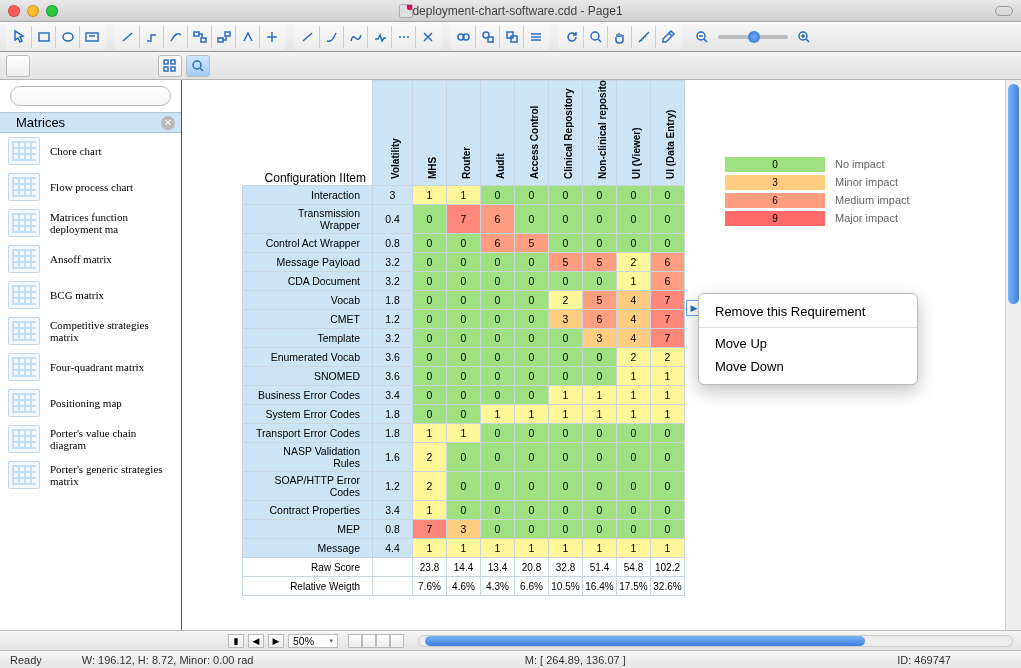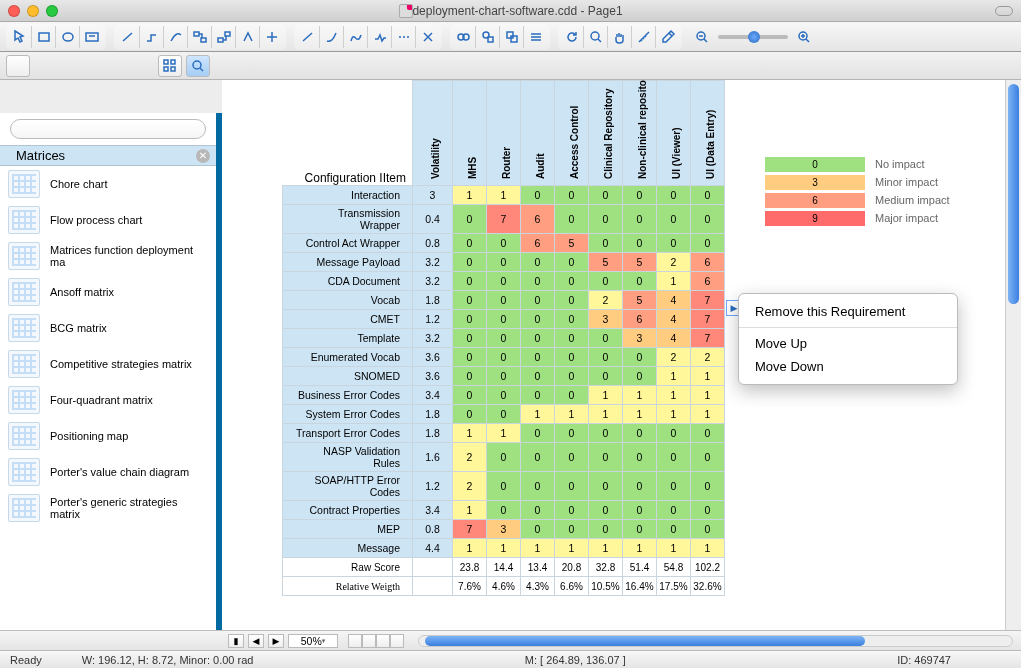--- a/index.html
+++ b/index.html
@@ -27,29 +27,29 @@
 .slider-thumb { position:absolute; top:-4px; left:30px; width:12px; height:12px; background: radial-gradient(#6aa8ff,#2a6dbe); border-radius:50%; }
 
 
 .secondbar { height: 28px; background: linear-gradient(#f2f2f2,#e2e2e2); border-bottom: 1px solid #b5b5b5; display:flex; align-items:center; padding: 0 6px; gap:4px; }
 .sb-btn { width: 24px; height:22px; border:1px solid #bbb; border-radius:3px; background:linear-gradient(#fff,#eee); display:flex; align-items:center; justify-content:center; }
 .sb-spacer { width: 120px; }
 .sb-btn.active { background: linear-gradient(#cfe6ff,#a6cdf5); }
 
 
 .main { display:flex; height: calc(100% - 22px - 30px - 28px - 20px - 18px); }
-.sidebar { width: 222px; background:#fff; border-right: 6px solid #0369a1; display:flex; flex-direction:column;margin-top:33px; }
+.sidebar { width: 182px; background:#fff; border-right: 1px solid #0369a1; display:flex; flex-direction:column; }
 .search-wrap { padding: 6px 10px; }
 .search { width: 100%; height: 20px; border-radius: 10px; border: 1px solid #bbb; background: linear-gradient(#fff,#f5f5f5); padding: 0 8px 0 22px; font-size: 11px; position: relative; }
 .search-wrap { position: relative; }
 .search-icon-wrap { position:absolute; left: 16px; top: 10px; color:#888; font-size:11px; }
 .panel-header { display:flex; align-items:center; justify-content:space-between; background:#cde4f4; border-top:1px solid #b0c4d4; border-bottom:1px solid #b0c4d4; padding: 2px 6px 2px 16px; font-size: 13px; }
 .panel-close { width:14px; height:14px; border-radius:50%; background:#b8b8b8; color:#fff; font-size:10px; display:flex; align-items:center; justify-content:center; cursor:pointer; }
 .matrix-list { overflow:auto; flex:1; }
-.matrix-item { display:flex; align-items:center; gap:10px; padding: 6px 8px; border-bottom: none; cursor:pointer; height:36px; }
+.matrix-item { display:flex; align-items:center; gap:10px; padding: 6px 8px; border-bottom: none; cursor:pointer; height:36px;font-family:Liberation Serif, serif; }
 .mi-icon { width: 32px; height: 28px; background:#f4f8fc; border:1px solid #c6d8e8; border-radius:2px; position:relative; flex-shrink:0; display:flex; align-items:center; justify-content:center; }
 .mi-icon::after { content:""; position:absolute; inset:3px; background: repeating-linear-gradient(90deg,#a6cdf5 0 2px,transparent 2px 6px), repeating-linear-gradient(0deg,#a6cdf5 0 2px,transparent 2px 6px); opacity:.6; }
 
 
 .canvas-wrap { flex:1; position:relative; background:#fff; overflow:hidden; }
 .canvas { position:absolute; inset:0; overflow:auto; }
 .chart-box { position:absolute; left: 60px; top: 0; display:flex; gap: 40px; align-items:flex-start; }
 
 
 .matrix { border-collapse: collapse; font-size: 10.5px; }
@@ -81,21 +81,21 @@
 
 
 .vscroll { position:absolute; right:0; top:0; bottom:0; width:16px; background:#eee; border-left:1px solid #ccc; }
 .vscroll-thumb { position:absolute; left:2px; right:2px; top:4px; height:220px; background:linear-gradient(90deg,#7eb4f5,#3a7fe0); border-radius:6px; }
 
 
 .bottombar { height: 20px; background: linear-gradient(#f5f5f5,#e5e5e5); border-top:1px solid #bdbdbd; display:flex; align-items:center; font-size:10.5px; }
 .bb-left { width: 222px; border-right:1px solid #ccc; }
 .bb-zoom { display:flex; align-items:center; gap:4px; padding: 0 6px; }
 .bb-btn { width:16px; height:14px; border:1px solid #bbb; background:linear-gradient(#fff,#eee); display:flex; align-items:center; justify-content:center; font-size:9px; }
-.bb-pct { width: 50px; border:1px solid #bbb; background:#fff; padding:0 4px; height:14px; line-height:12px; display:flex; align-items:center; justify-content:center;}
+.bb-pct { width: 50px; border:1px solid #bbb; background:#fff; padding:0 4px; height:14px; line-height:12px; display:flex; align-items:center; justify-content:space-between;}
 .bb-pages { display:flex; gap:0; margin-left: 6px; }
 .bb-page { width:14px; height:14px; border:1px solid #bbb; background:linear-gradient(#fff,#eee);}
 .hscroll { flex:1; margin: 0 8px; height:12px; background:#eee; border:1px solid #ccc; border-radius:6px; position:relative; }
 .hscroll-thumb { position:absolute; top:0; bottom:0; left:6px; width: 440px; background:linear-gradient(#7eb4f5,#3a7fe0); border-radius:6px; }
 
 
 .statusbar { height: 18px; background: linear-gradient(#f7f7f7,#e5e5e5); border-top:1px solid #bbb; display:flex; align-items:center; font-size:11px; color:#333; padding: 7px 10px; }
 .statusbar .seg { margin-right: 40px; }
 .statusbar .seg.center { margin-left:auto; }
 .statusbar .seg.right { margin-left:auto; margin-right: 60px; }
@@ -621,21 +621,21 @@
                 <td class="cell">23.8</td>
                 <td class="cell">14.4</td>
                 <td class="cell">13.4</td>
                 <td class="cell">20.8</td>
                 <td class="cell">32.8</td>
                 <td class="cell">51.4</td>
                 <td class="cell">54.8</td>
                 <td class="cell">102.2</td>
               </tr>
               <tr class="totals">
-                <td class="row-label" style="background:#fff;text-align:right;font-family:Liberation Serif, serif;">Relative Weigth</td>
+                <td class="row-label" style="background:#fff;text-align:right;">Relative Weigth</td>
                 <td></td>
                 <td class="cell">7.6%</td>
                 <td class="cell">4.6%</td>
                 <td class="cell">4.3%</td>
                 <td class="cell">6.6%</td>
                 <td class="cell">10.5%</td>
                 <td class="cell">16.4%</td>
                 <td class="cell">17.5%</td>
                 <td class="cell">32.6%</td>
               </tr>

